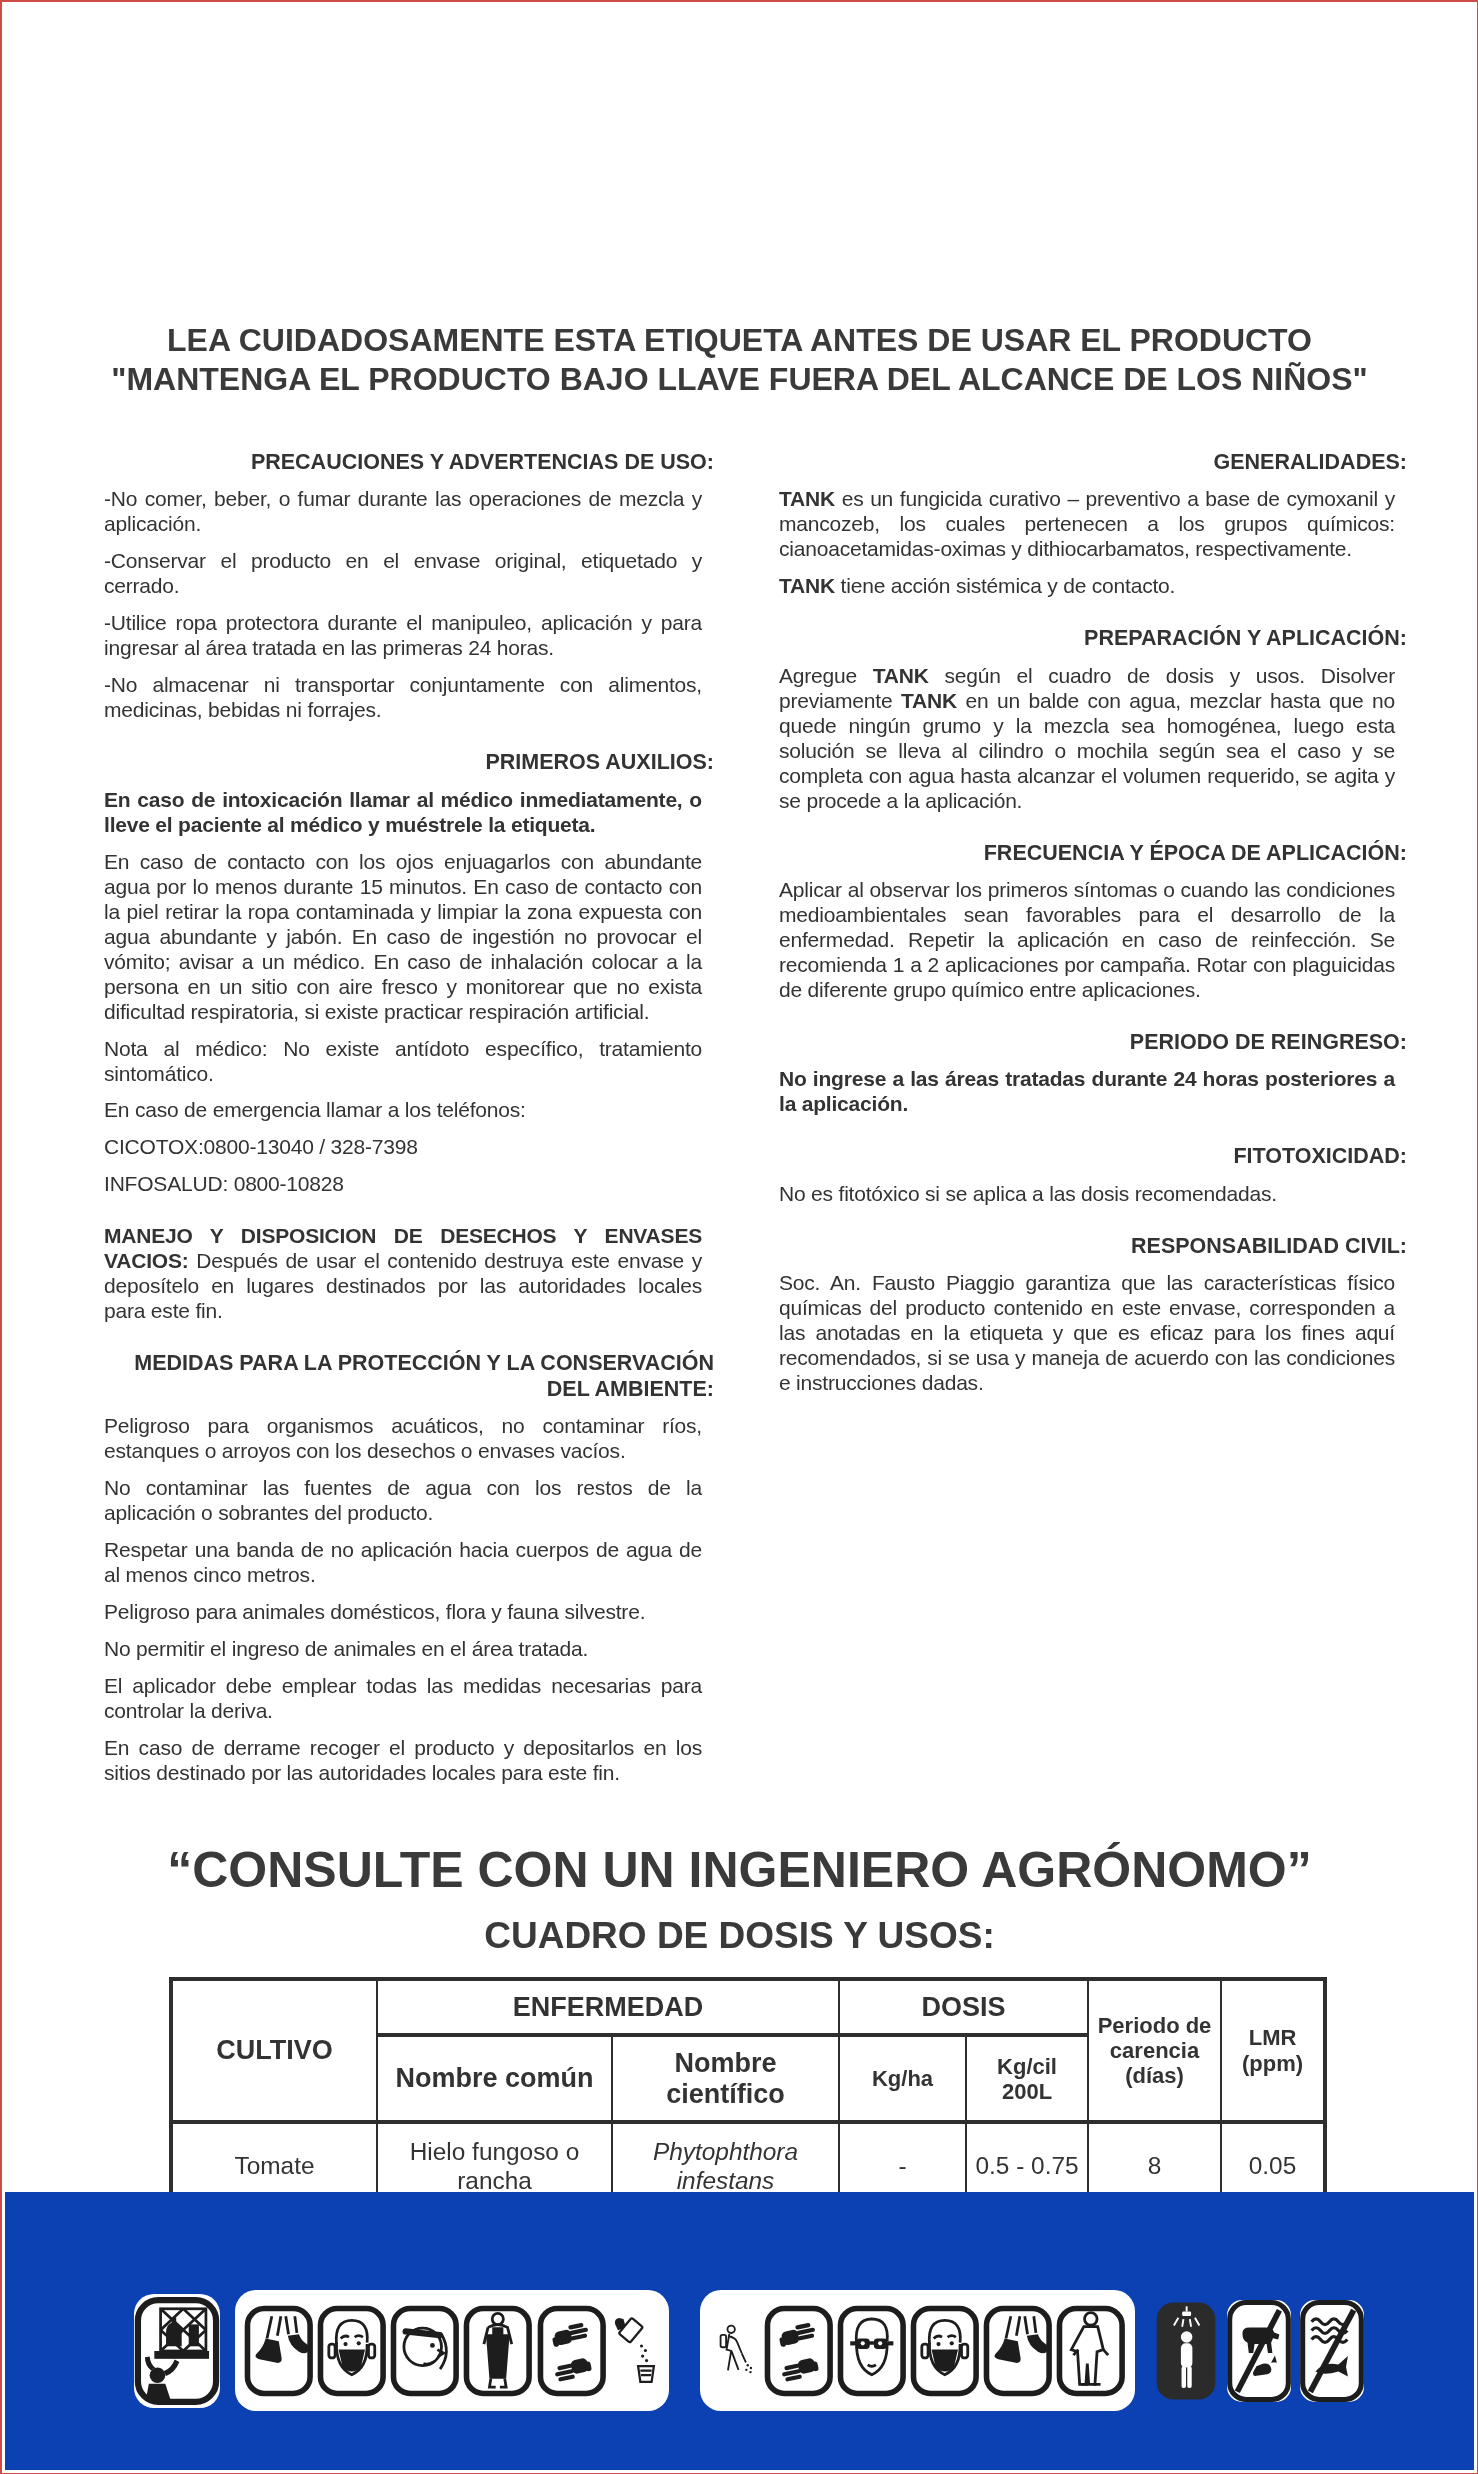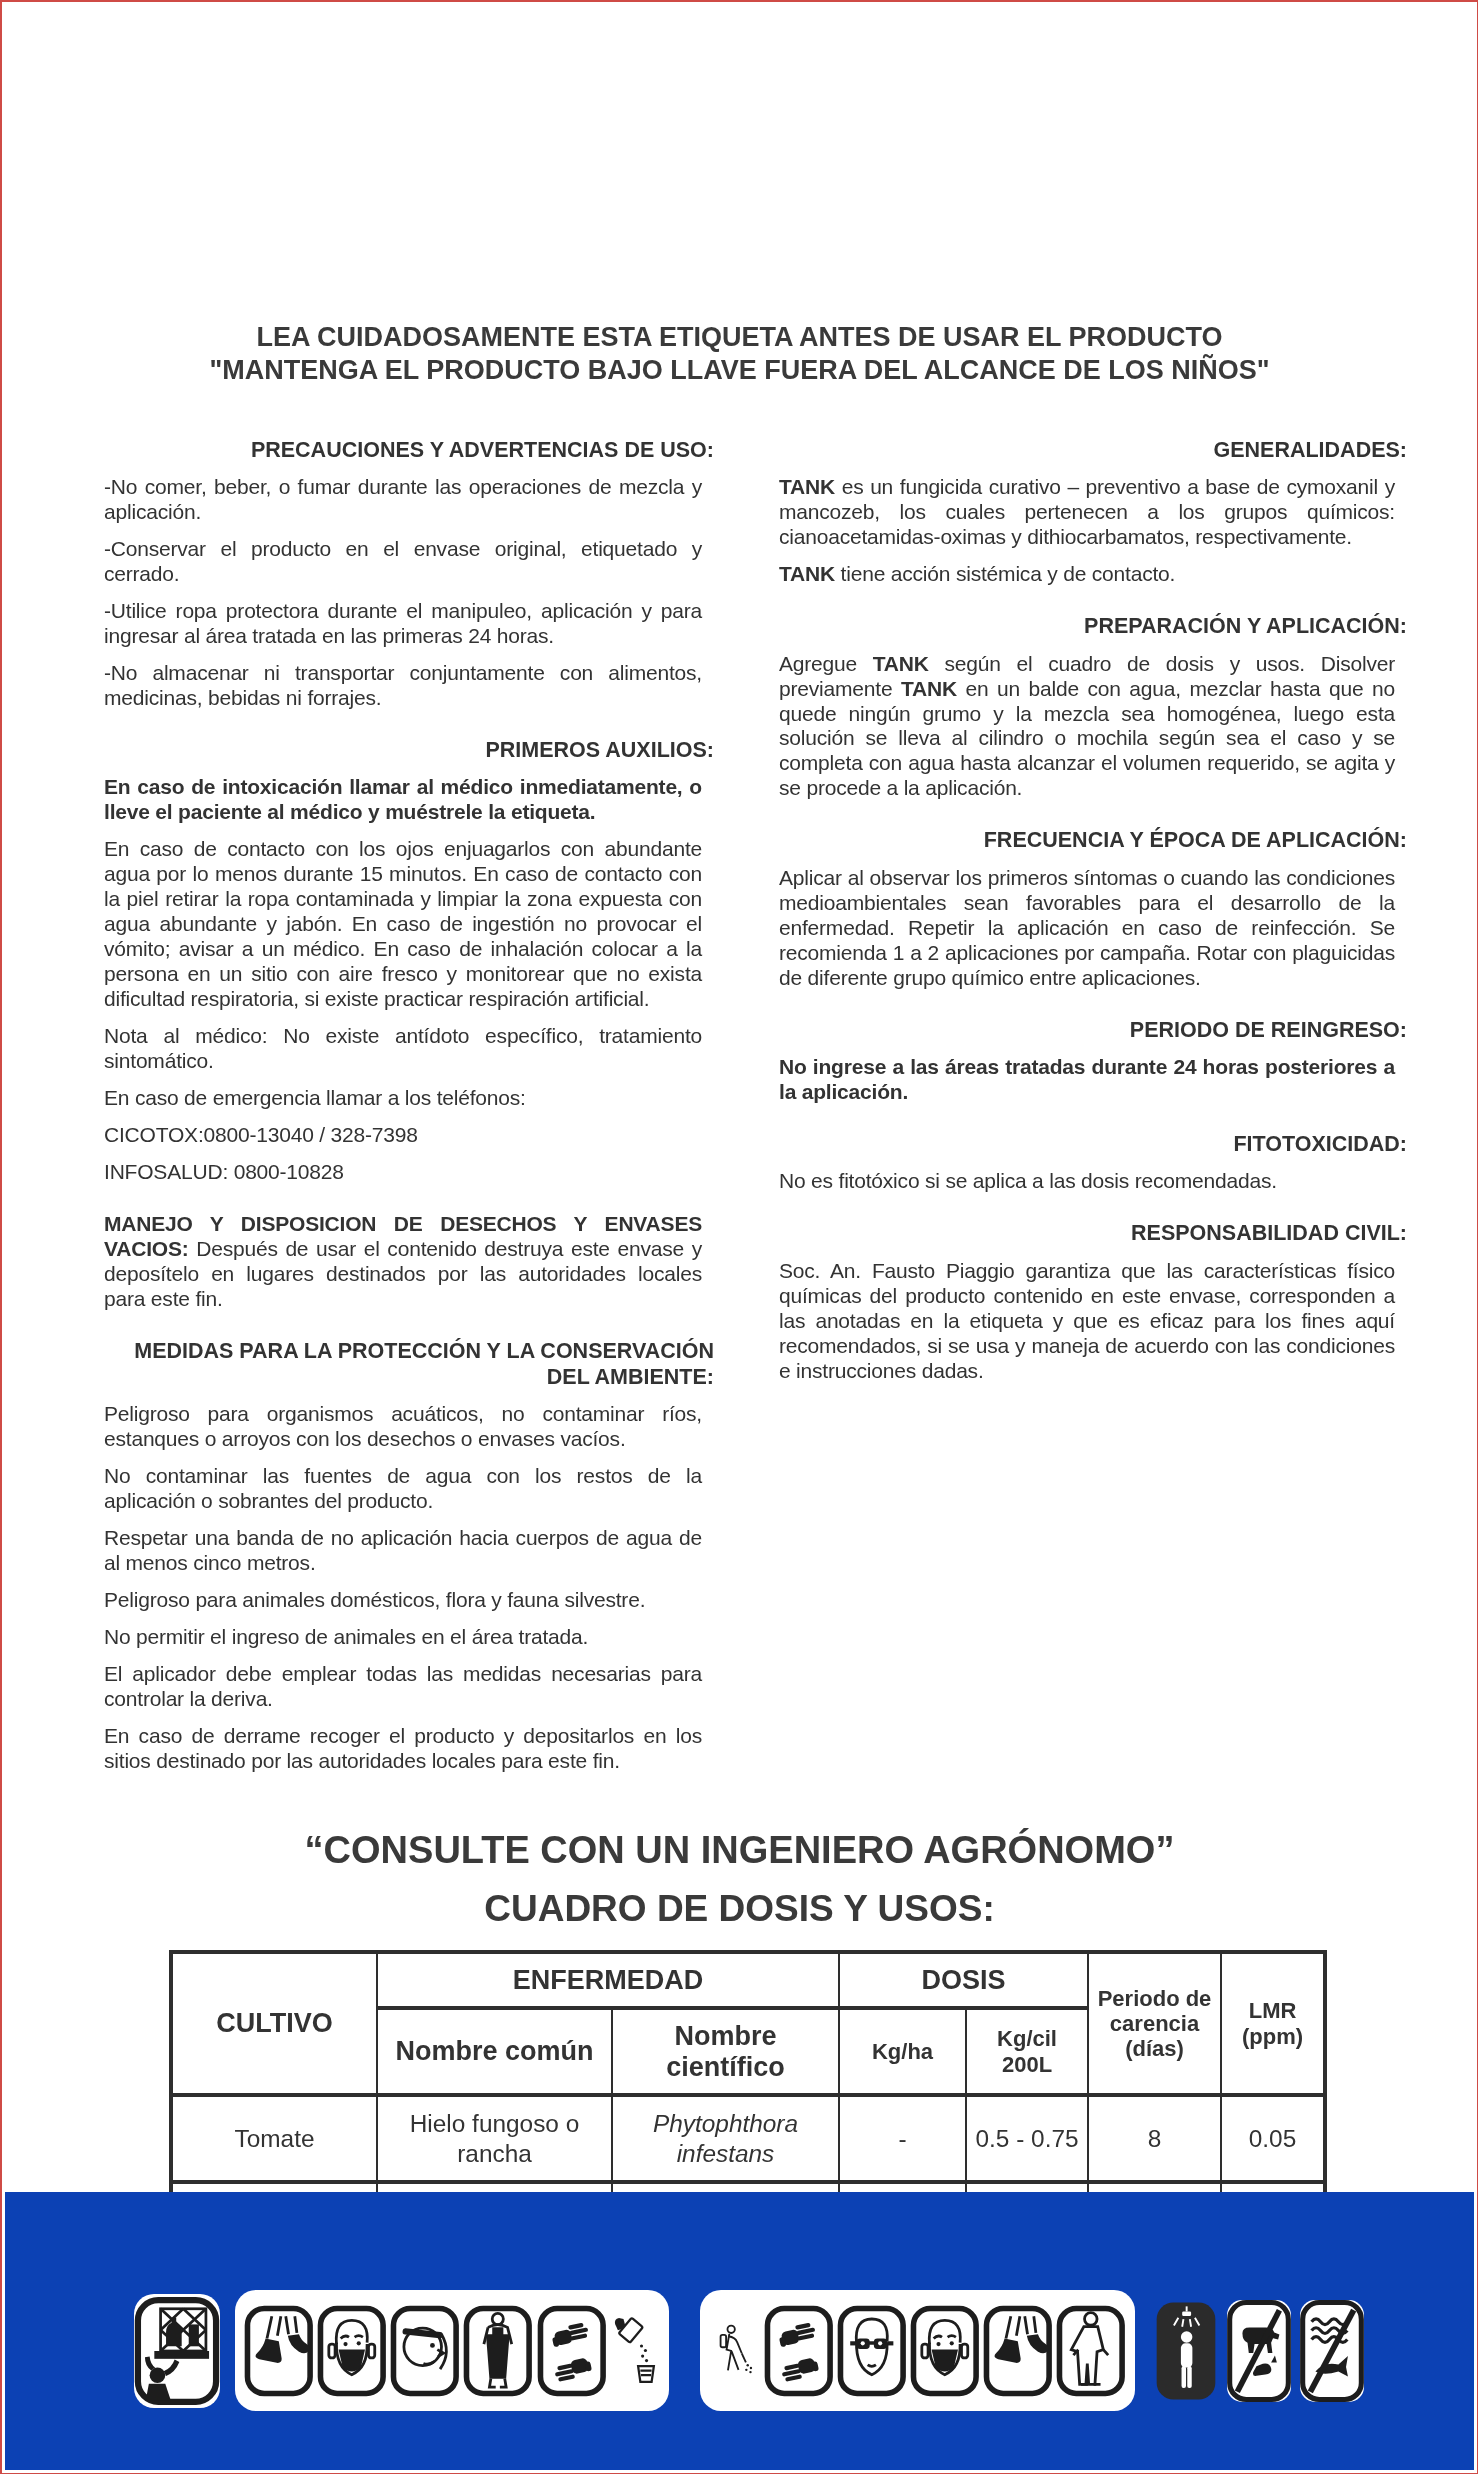--- a/index.html
+++ b/index.html
@@ -2,33 +2,33 @@
 <html style="font-size:9.3px"><head>
 <meta charset="utf-8">
 <style>
   html,body{margin:0;padding:0;background:#e8e8e8;}
   .page{
     position:relative; width:1479px; height:2475px; box-sizing:border-box;
     background:#fff; border:2.9px solid #cf4b46; overflow:hidden;
     font-family:"Liberation Sans", sans-serif; color:#333;
   }
   
-  .title{margin-top:319px; text-align:center; font-weight:bold; font-size:27px; line-height:1.22; color:#3a3a3a;}
+  .title{margin-top:319px; text-align:center; font-weight:bold; font-size:32px; line-height:1.22; color:#3a3a3a;}
   
   .columns{display:flex; margin:51px 0 0 90px; gap:53px;}
   .col-left{width:622px;}
   .col-right{width:640px;}
   .sec{margin-top:27px;}
   .sec:first-child{margin-top:0;}
   .h{font-weight:bold; font-size:21.5px; line-height:1.18; text-align:right;}
   p.t{margin:12px; font-size:21px; line-height:1.19; text-align:justify; letter-spacing:-0.2px;}
   p.t.left{text-align:left;}
   .b{font-weight:bold;}
   
-  .consult{margin-top:43px; text-align:center; font-weight:bold; font-size:38px; color:#3a3a3a;}
+  .consult{margin-top:43px; text-align:center; font-weight:bold; font-size:50px; color:#3a3a3a;}
   .cuadro{margin-top:16.3px; text-align:center; font-weight:bold; font-size:37px; color:#3a3a3a;}
   
   table.dose{border-collapse:collapse; margin:20px 0 0 167px; width:1154px; table-layout:fixed;}
   table.dose th, table.dose td{
     border:2.9px solid #2e2e2e; text-align:center; vertical-align:middle; padding:10.5px 5.8px;
   }
   table.dose{border:4.1px solid #2e2e2e;}
   table.dose th{font-size:27px; font-weight:bold; line-height:1.15;}
   table.dose td{font-size:24.4px; line-height:1.2;}
   table.dose .small-h{font-size:22px;}

